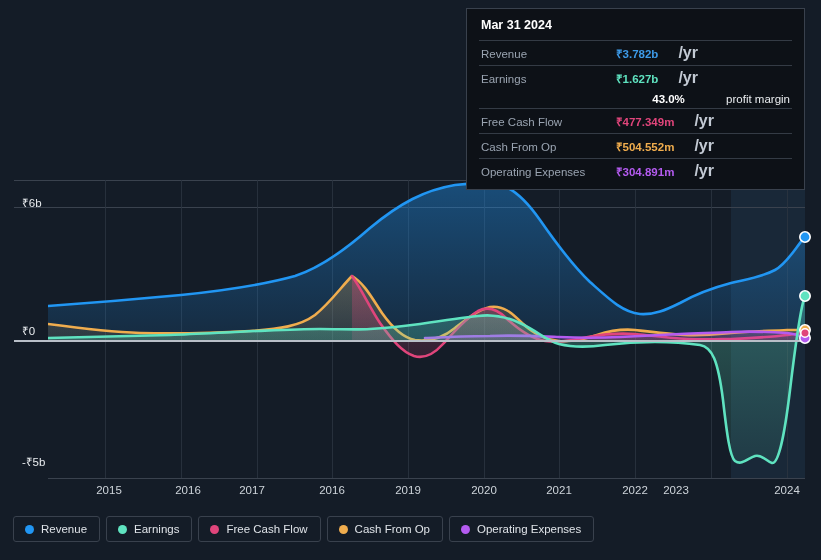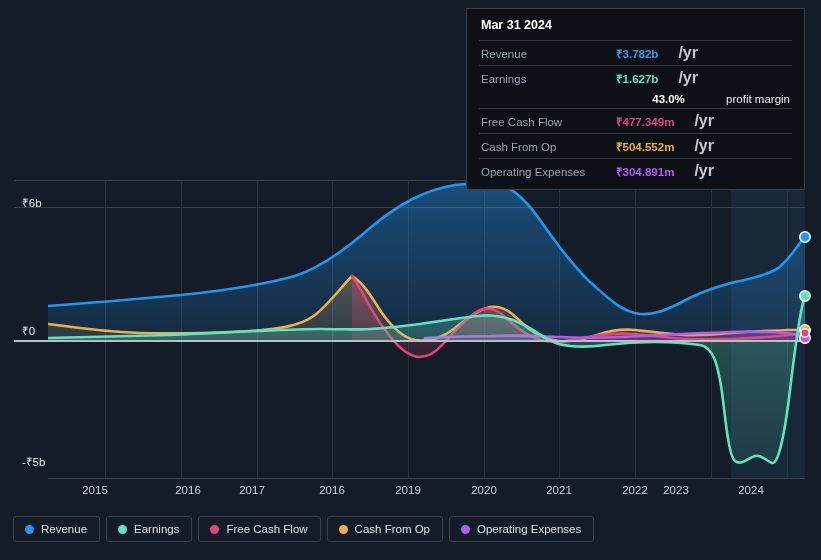--- a/index.html
+++ b/index.html
@@ -181,30 +181,30 @@
         <circle cx="805" cy="330" r="5.2" fill="#f0ad4e" stroke="#ffffff" stroke-width="1.6"></circle>
         <circle cx="805" cy="338" r="5.2" fill="#b45bf0" stroke="#ffffff" stroke-width="1.6"></circle>
         <circle cx="805" cy="333" r="4.2" fill="#e0457b" stroke="#ffffff" stroke-width="1.4"></circle>
       </g>
     </svg>
 
     <div class="y-label" id="y-top">₹6b</div>
     <div class="y-label" id="y-zero">₹0</div>
     <div class="y-label" id="y-bot">-₹5b</div>
 
-    <div class="x-label" style="left:95px">2015</div>
+    <div class="x-label" style="left:109px">2015</div>
     <div class="x-label" style="left:188px">2016</div>
     <div class="x-label" style="left:252px">2017</div>
     <div class="x-label" style="left:332px">2016</div>
     <div class="x-label" style="left:408px">2019</div>
     <div class="x-label" style="left:484px">2020</div>
     <div class="x-label" style="left:559px">2021</div>
     <div class="x-label" style="left:635px">2022</div>
     <div class="x-label" style="left:676px">2023</div>
-    <div class="x-label" style="left:751px">2024</div>
+    <div class="x-label" style="left:787px">2024</div>
   </div>
 
   <div id="tooltip">
     <div id="tt-date">Mar 31 2024</div>
 
     <div class="tt-row">
       <div class="tt-name">Revenue</div>
       <div class="tt-val" style="color:#3d9ae8">₹3.782b</div>
       <div class="tt-unit">/yr</div>
     </div>

